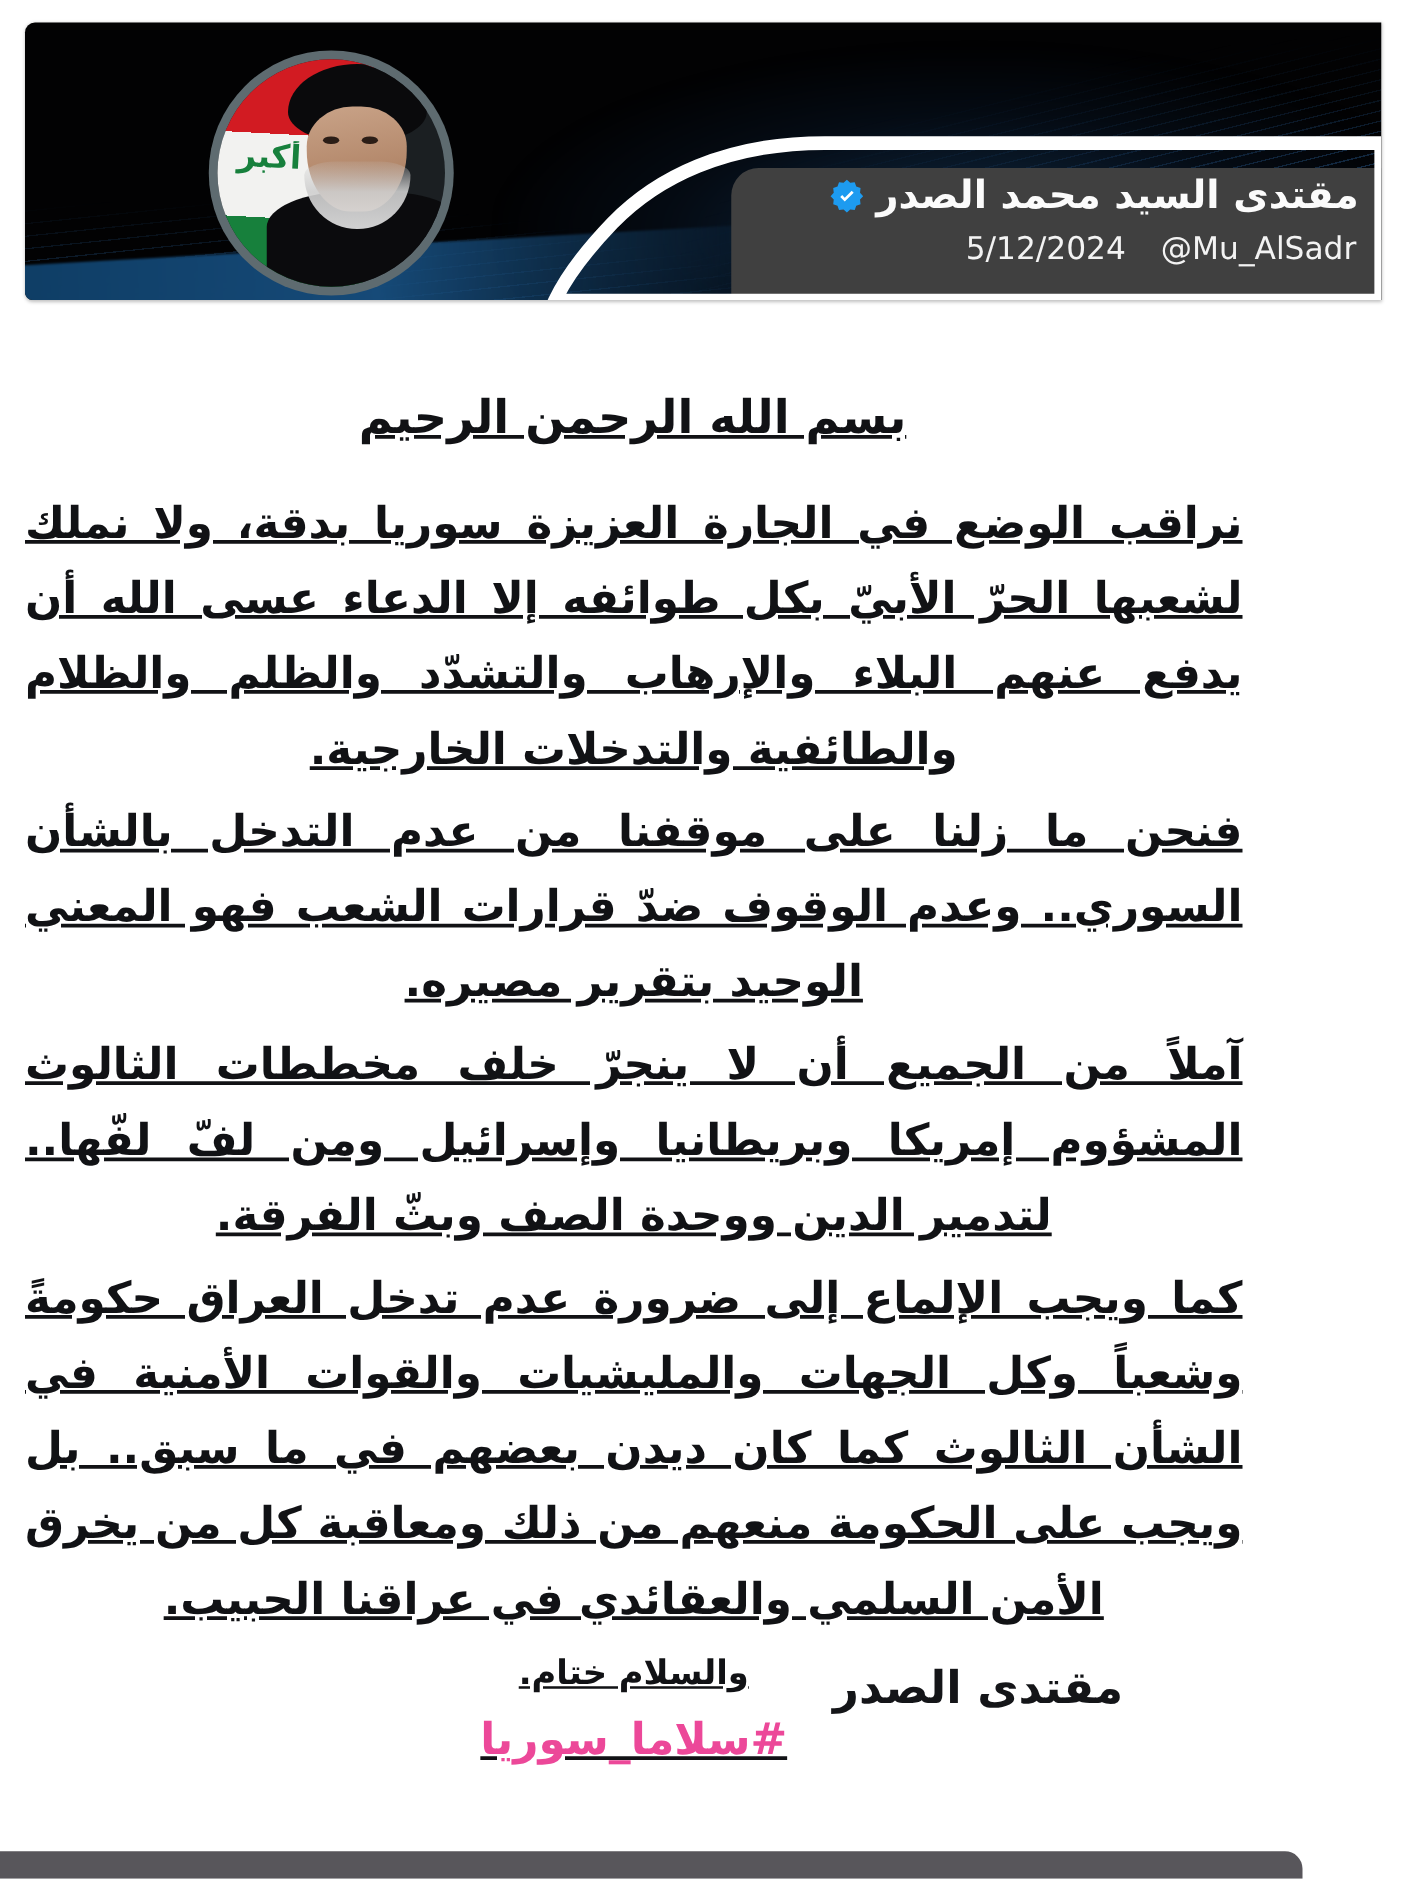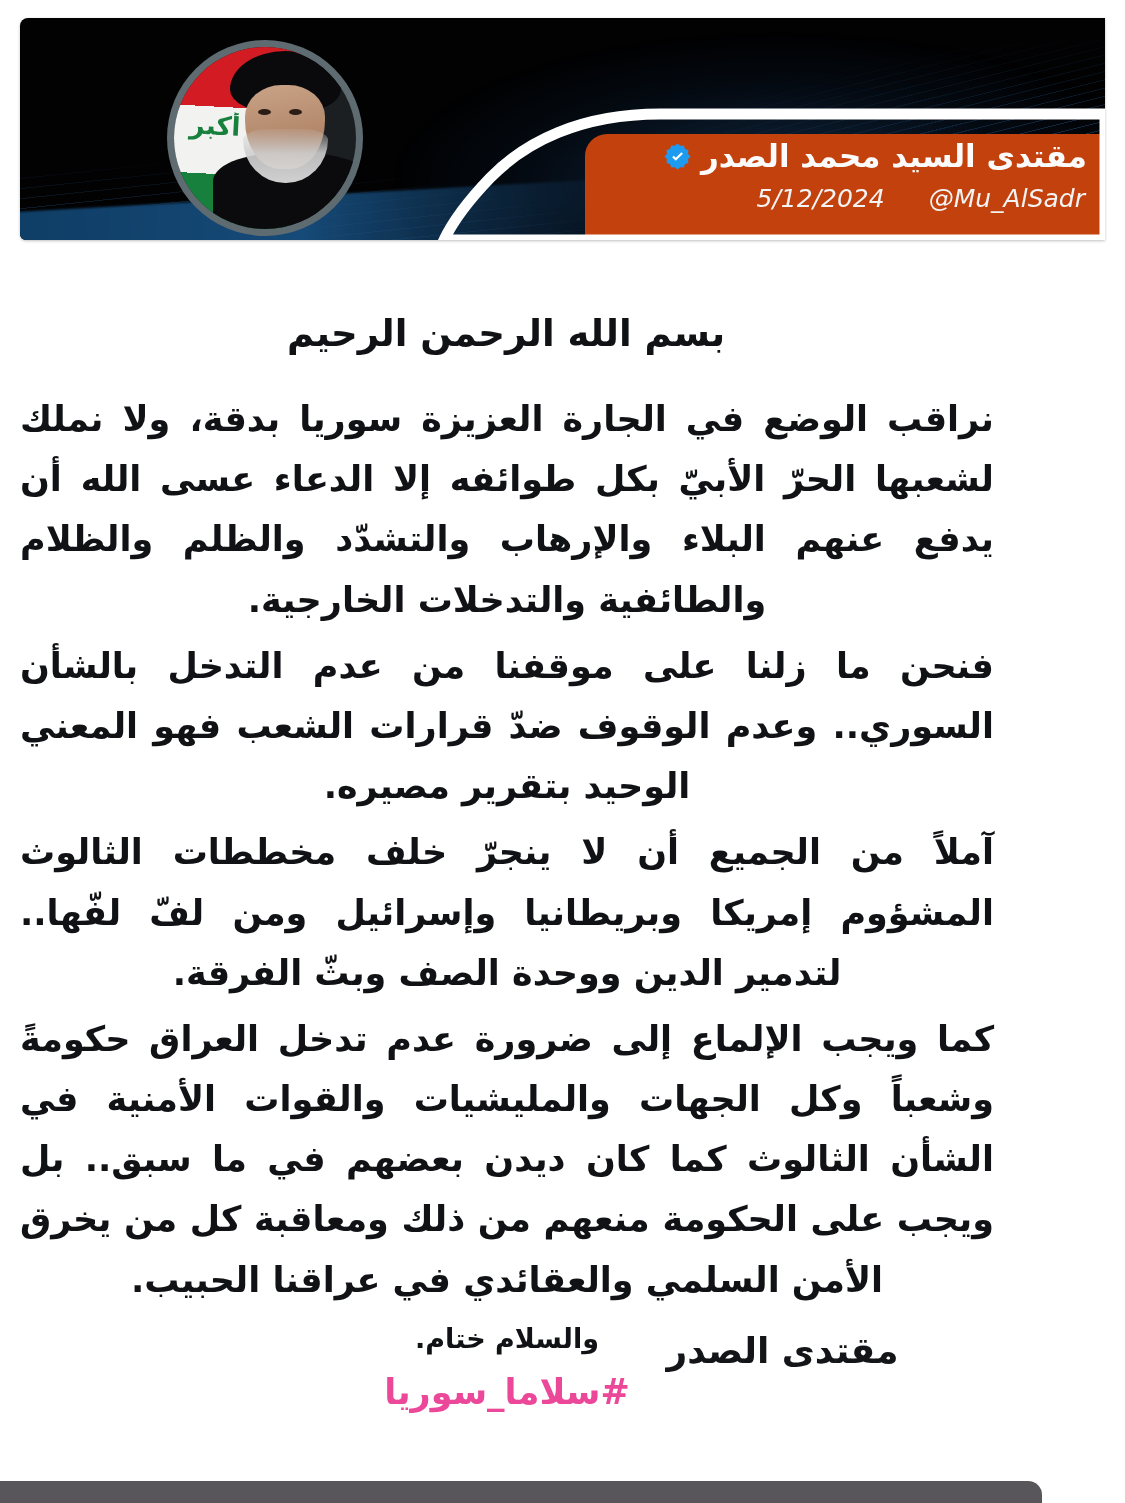--- a/index.html
+++ b/index.html
@@ -194,21 +194,21 @@
     pointer-events: none;
   }
 
   
   .name-plate {
     position: absolute;
     right: 0;
     bottom: 0;
     width: 520px;
     height: 106px;
-    background: #c2410c;
+    background: #404040;
     border-radius: 22px 0 0 0;
     z-index: 3;
   }
   .name-row {
     position: absolute;
     right: 18px;
     top: 4px;
     display: flex;
     align-items: center;
     gap: 9px;
@@ -226,40 +226,40 @@
     height: 29px;
     flex: 0 0 29px;
     display: block;
   }
   .meta-row {
     position: absolute;
     right: 20px;
     top: 50px;
     display: flex;
     align-items: center;
-    gap: 44px;
+    gap: 28px;
     direction: ltr;
-    font-style: italic;
   }
   .meta-handle, .meta-date {
     color: #f3f3f3;
     font-size: 25px;
     font-weight: 400;
     white-space: nowrap;
   }
 
   
   .statement {
     position: absolute;
     left: 0;
     top: 256px;
     width: 1012px;
     direction: rtl;
     text-align: justify;
     color: #111215;
+    text-decoration: underline;
   }
   .bismillah {
     text-align: center;
     font-size: 37px;
     font-weight: 700;
     margin: 56px 0 34px 0;
     letter-spacing: 0.3px;
   }
   .para {
     margin: 0 0 6px 0;

